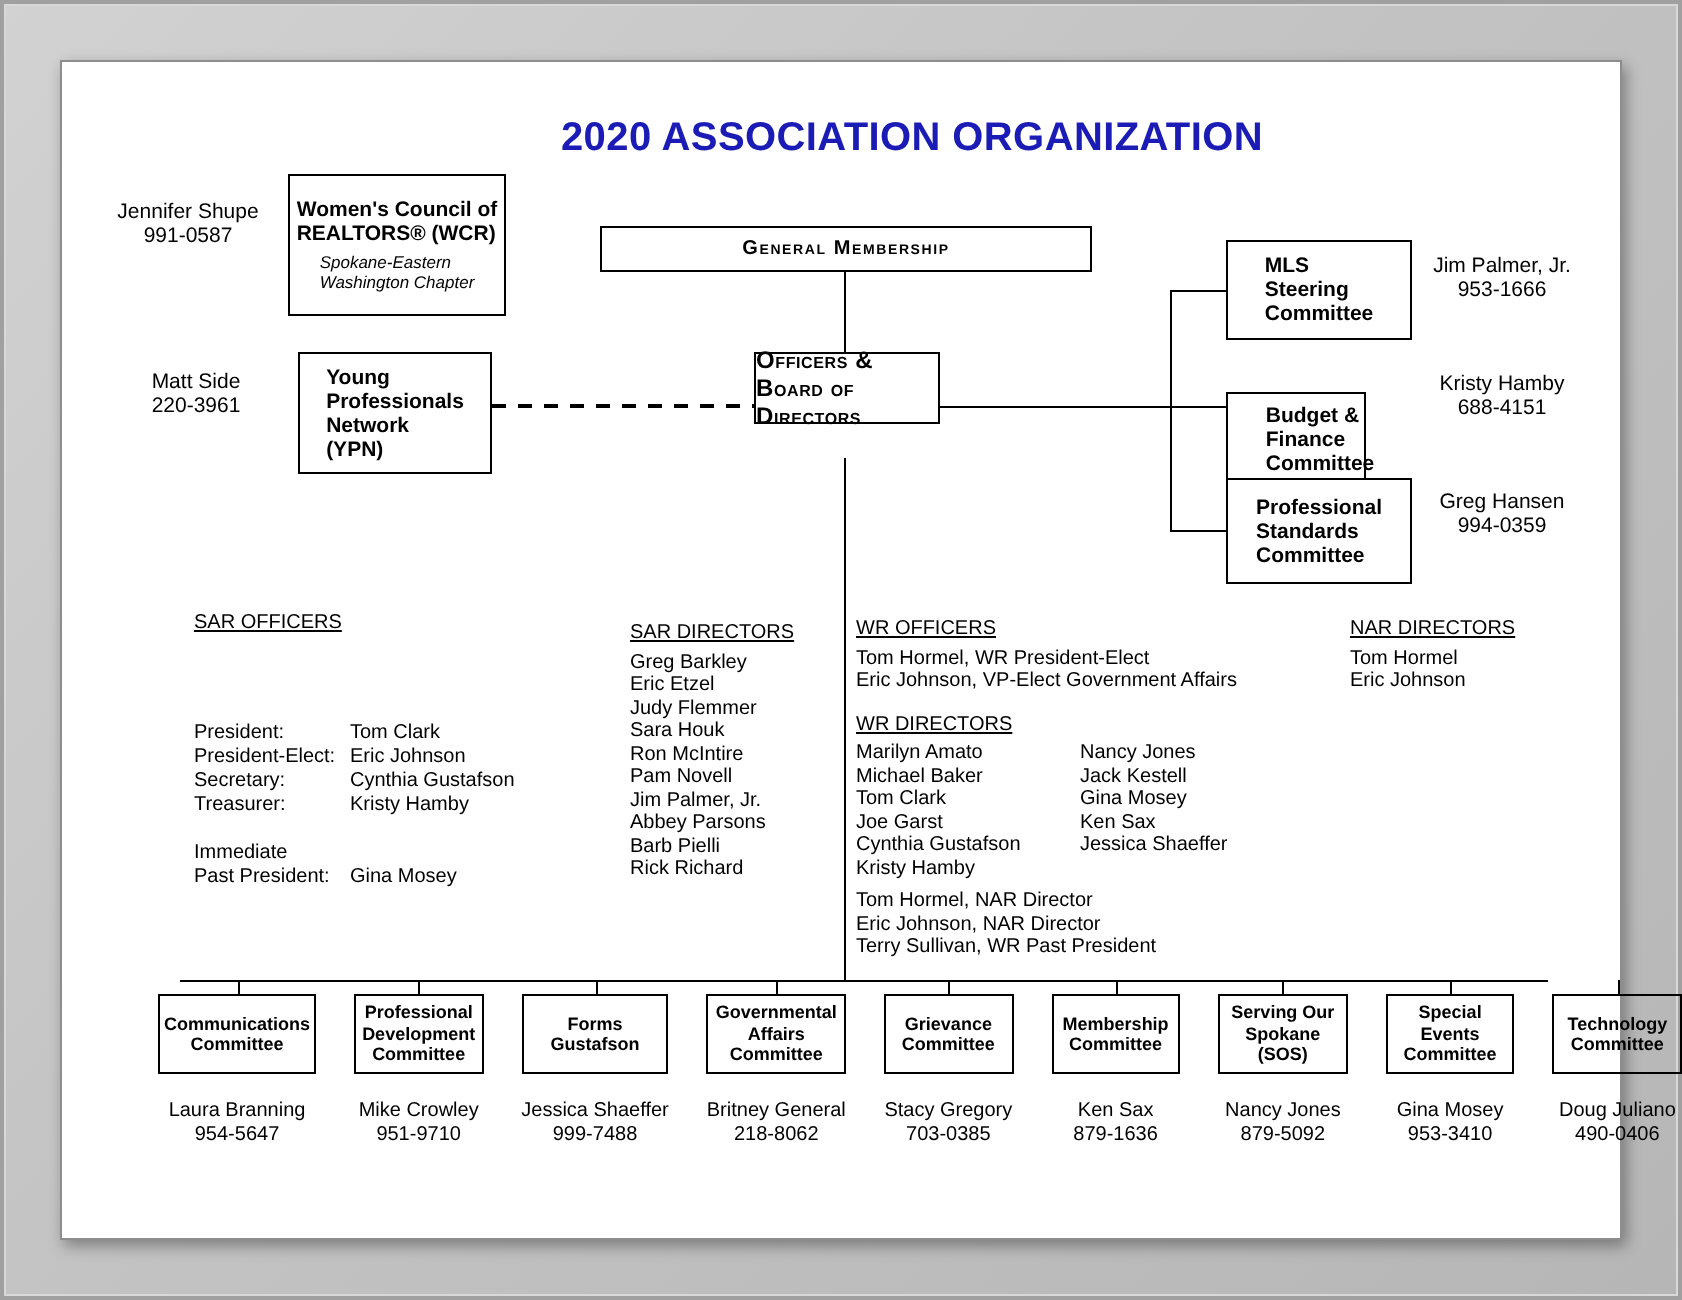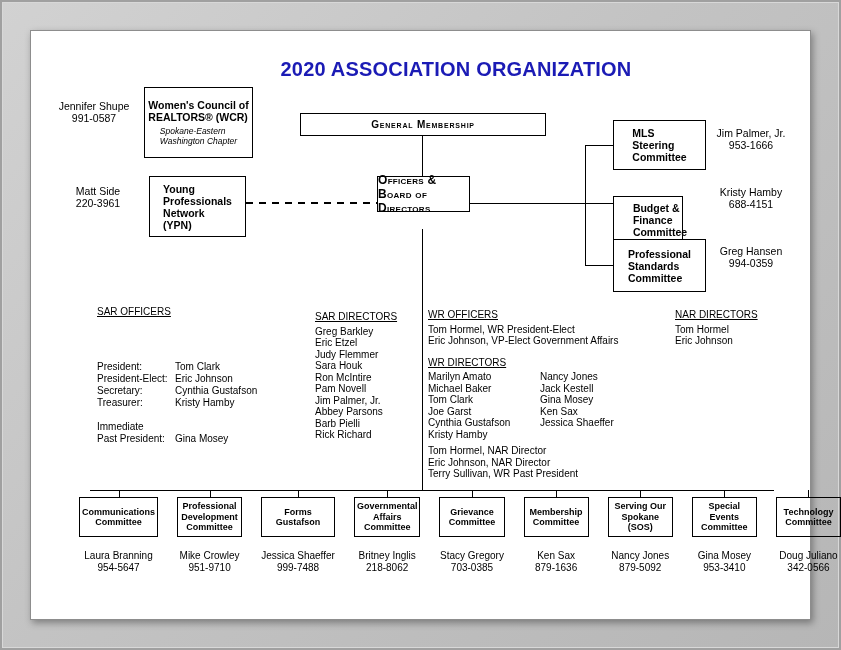--- a/index.html
+++ b/index.html
@@ -205,21 +205,21 @@
     </div>
     <div class="ccol">
       <div class="cdrop"></div>
       <div class="cbox">Forms Gustafson</div>
       <div class="cchair">Jessica Shaeffer</div>
       <div class="cphone">999-7488</div>
     </div>
     <div class="ccol">
       <div class="cdrop"></div>
       <div class="cbox">Governmental Affairs Committee</div>
-      <div class="cchair">Britney Inglis</div>
+      <div class="cchair">Britney General</div>
       <div class="cphone">218-8062</div>
     </div>
     <div class="ccol">
       <div class="cdrop"></div>
       <div class="cbox">Grievance Committee</div>
       <div class="cchair">Stacy Gregory</div>
       <div class="cphone">703-0385</div>
     </div>
     <div class="ccol">
       <div class="cdrop"></div>
@@ -236,16 +236,16 @@
     <div class="ccol">
       <div class="cdrop"></div>
       <div class="cbox">Special Events Committee</div>
       <div class="cchair">Gina Mosey</div>
       <div class="cphone">953-3410</div>
     </div>
     <div class="ccol">
       <div class="cdrop"></div>
       <div class="cbox">Technology Committee</div>
       <div class="cchair">Doug Juliano</div>
-      <div class="cphone">342-0566</div>
+      <div class="cphone">490-0406</div>
     </div>
   </div>
 </div>
 
 </body></html>

